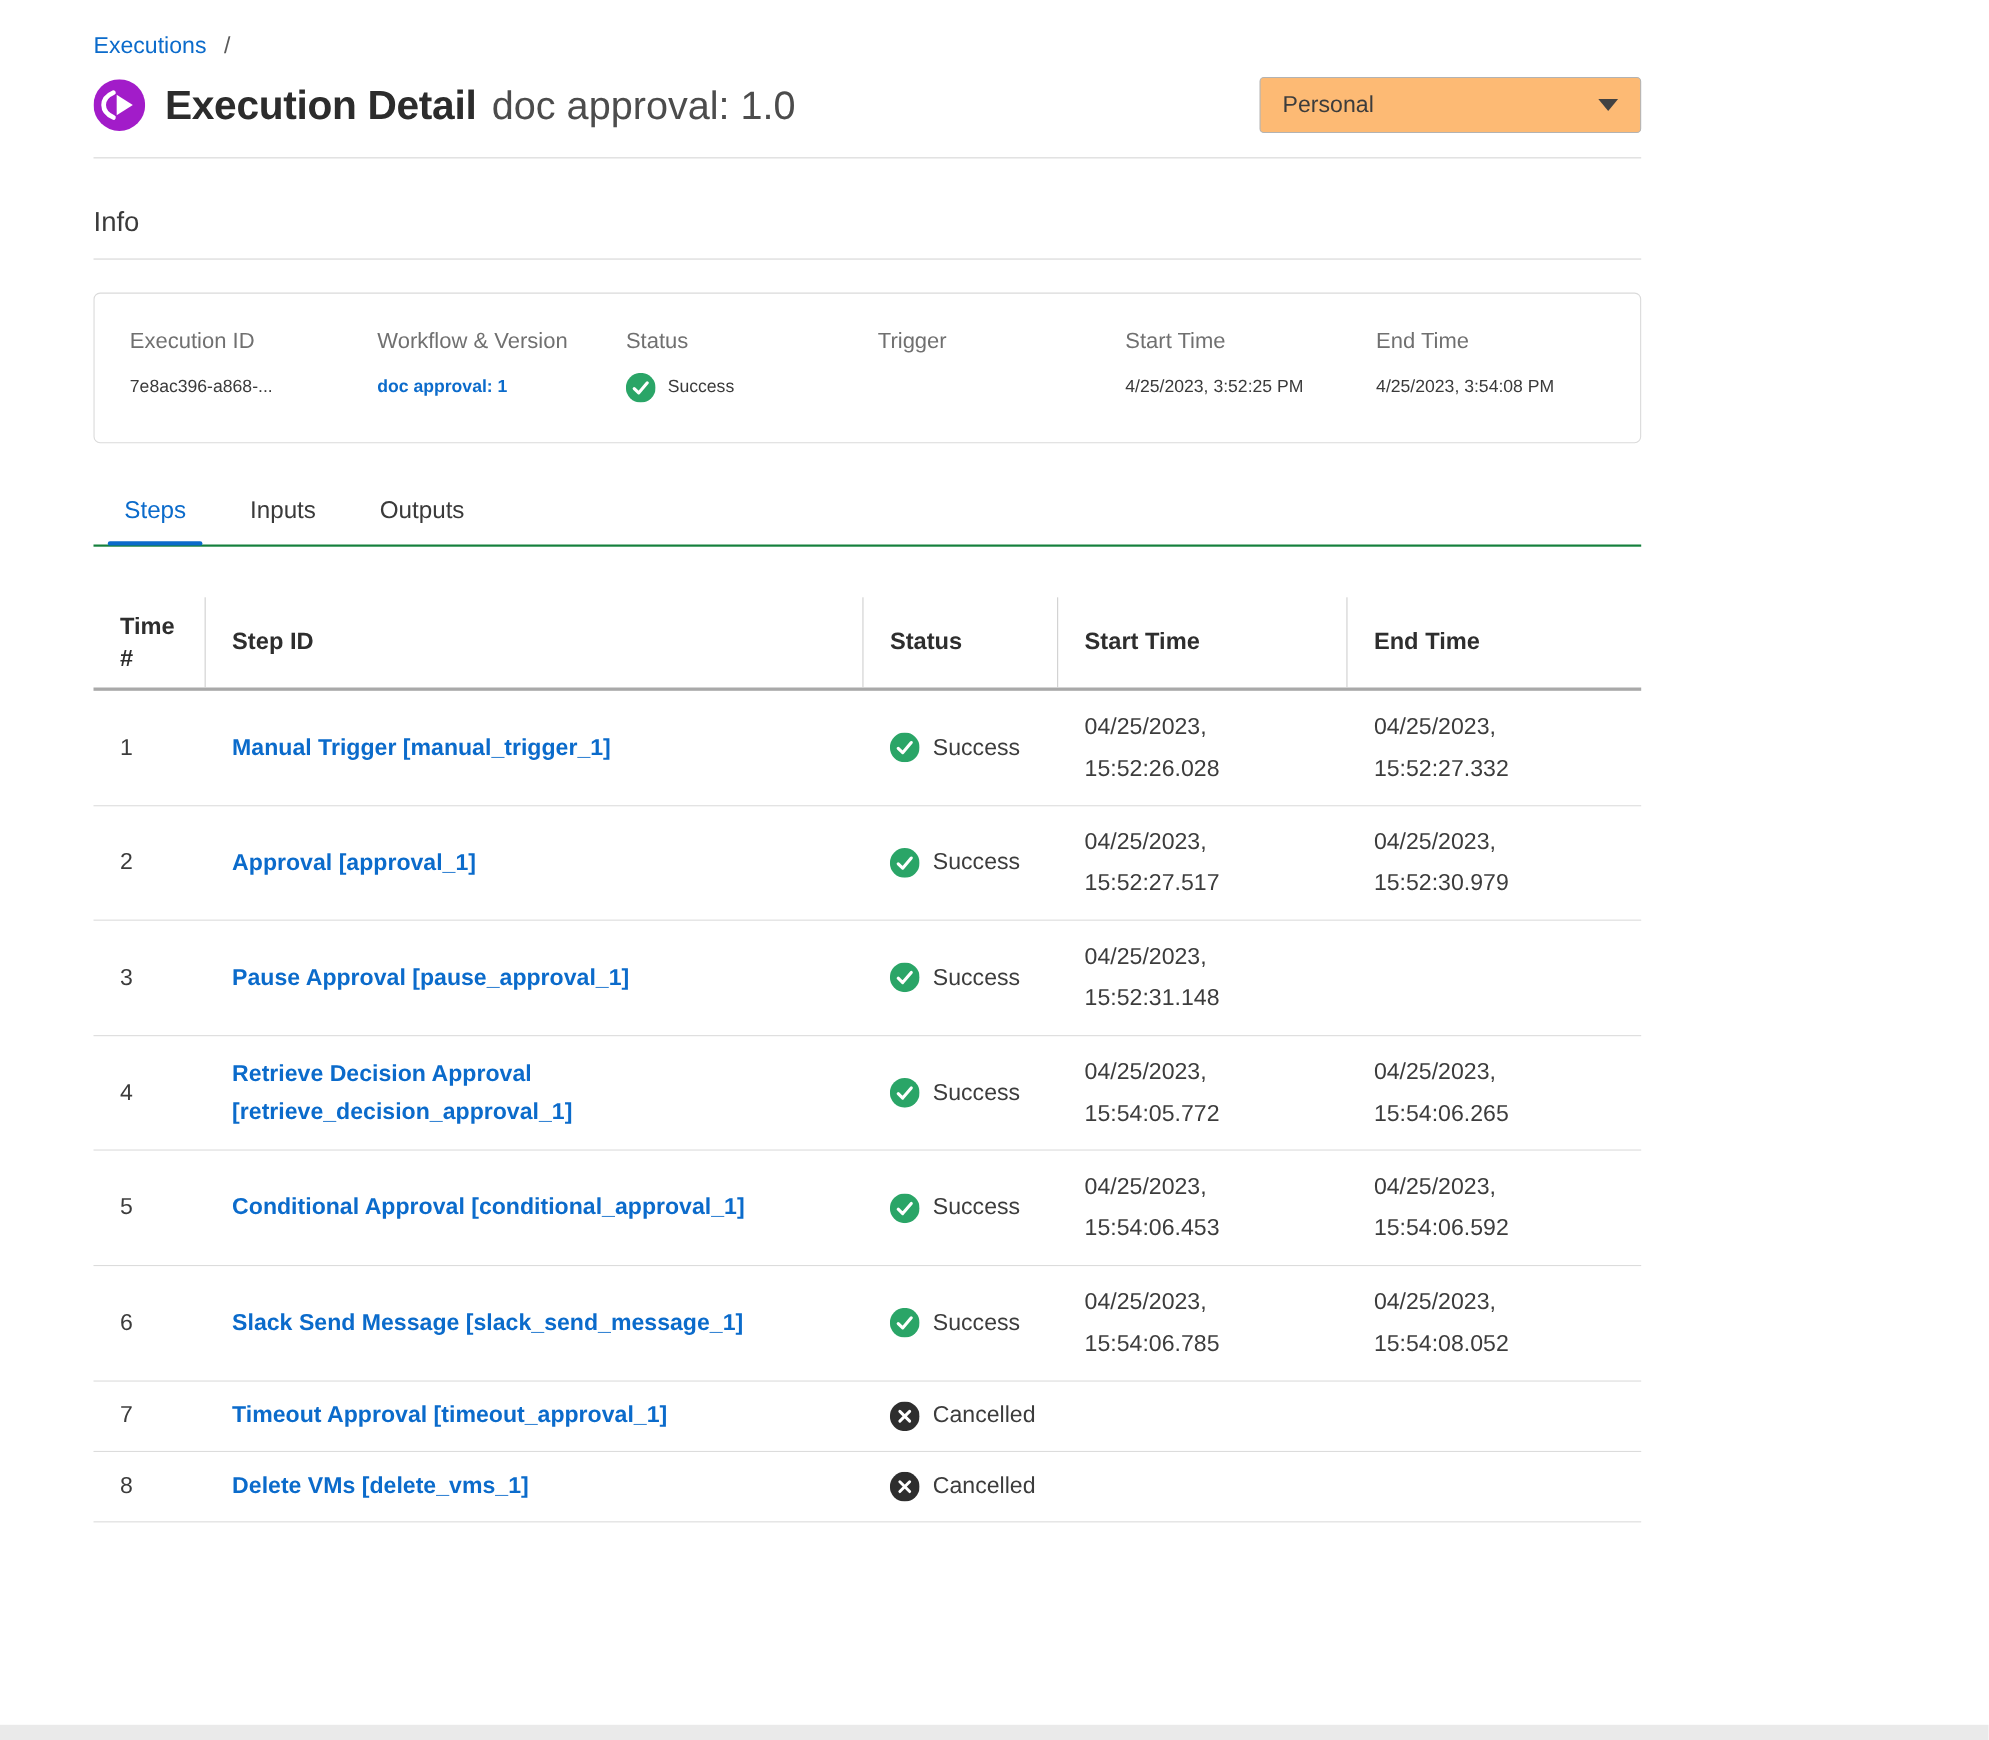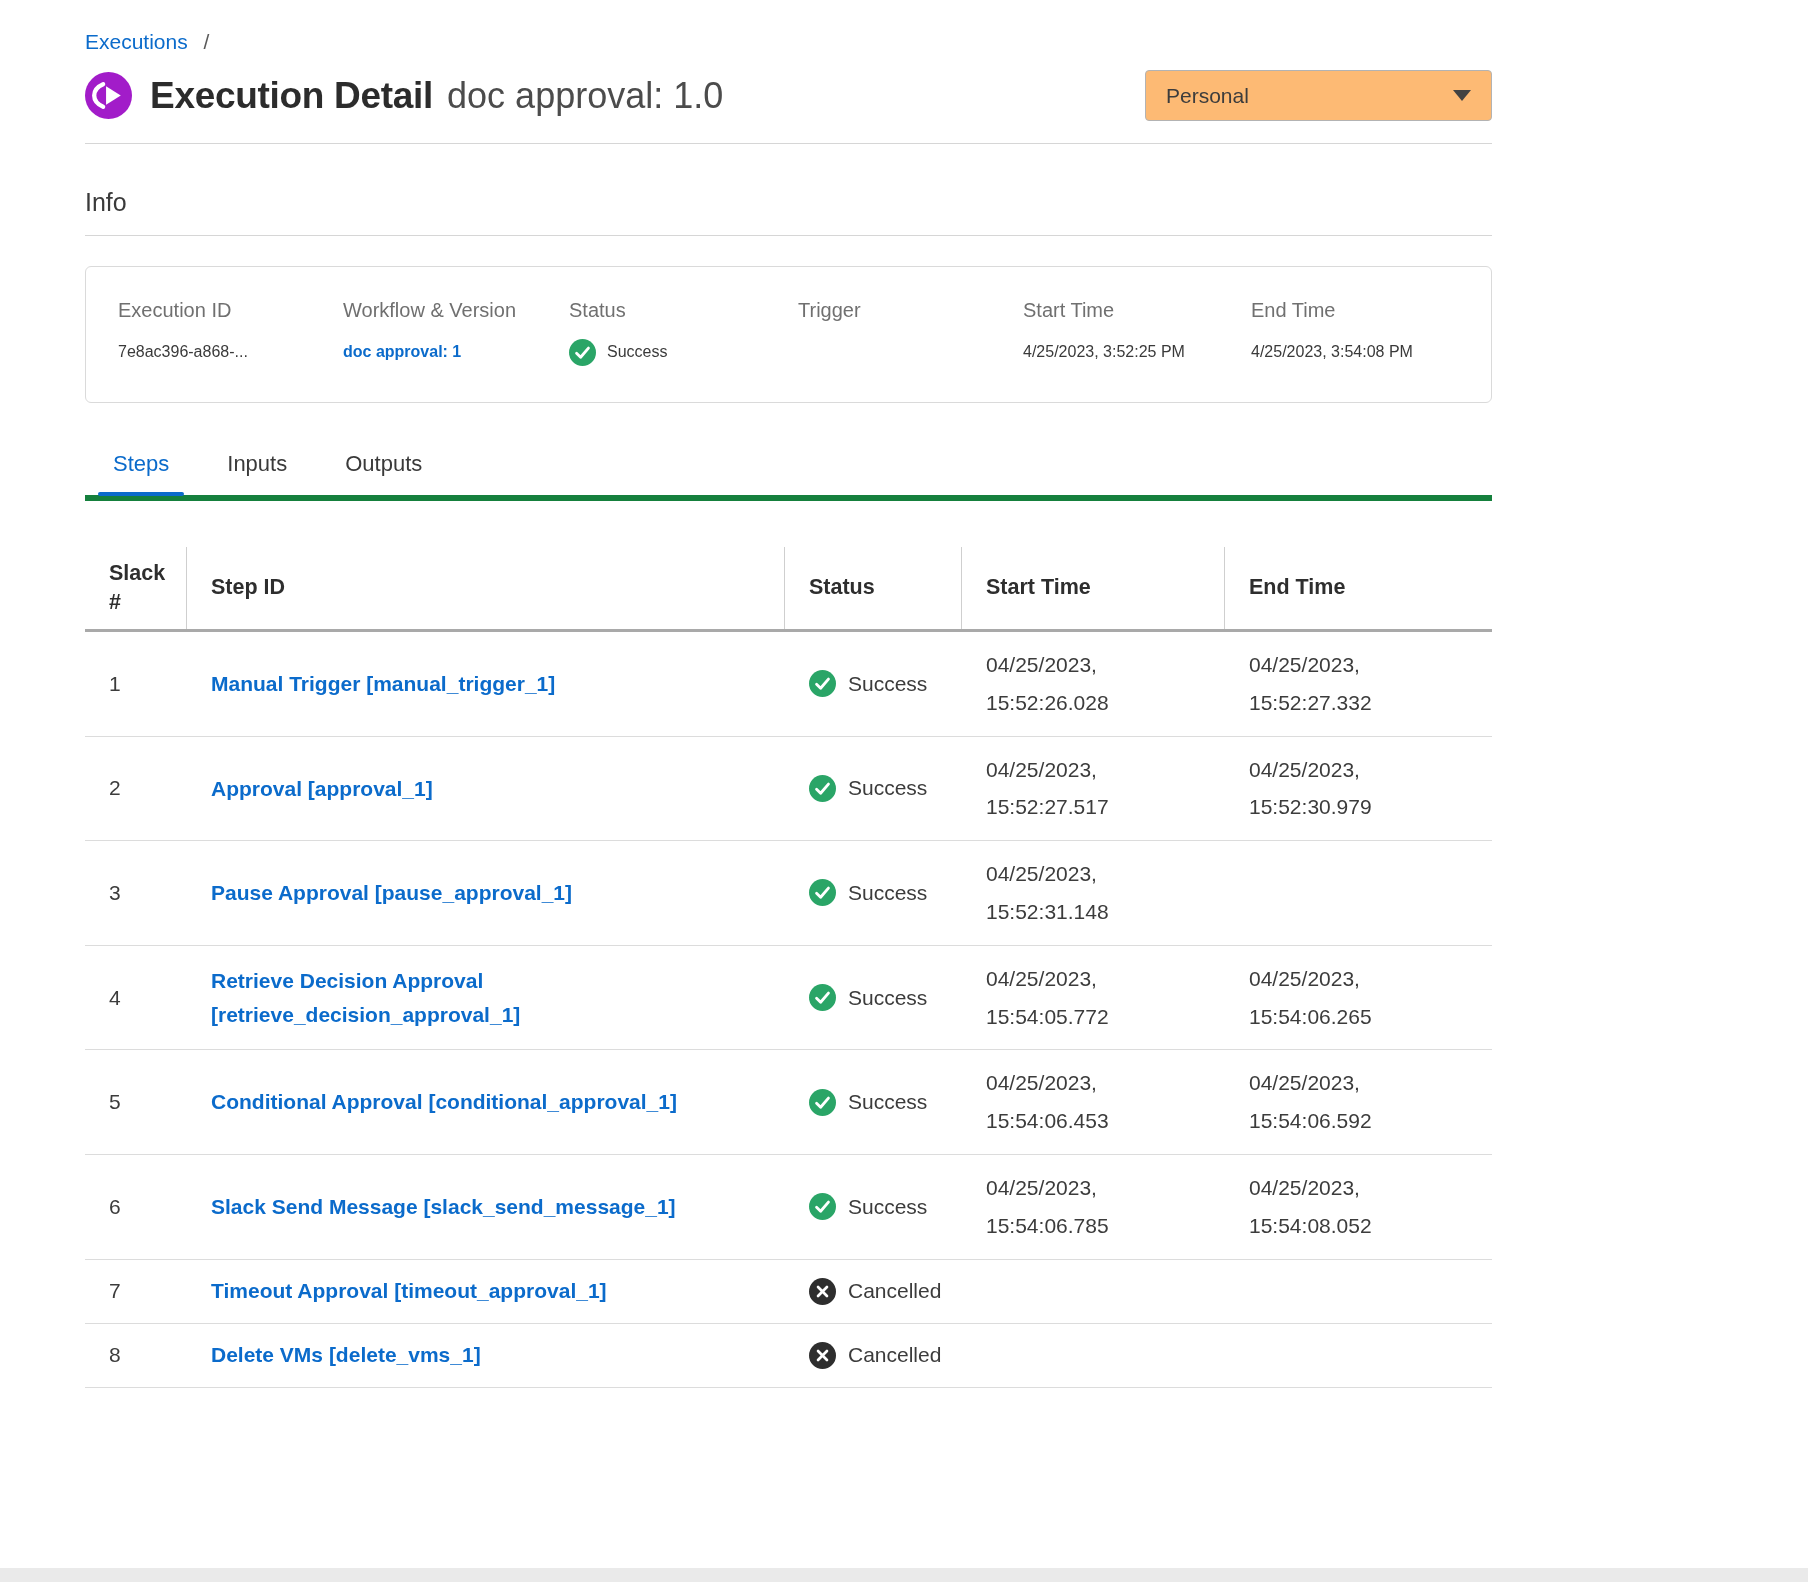--- a/index.html
+++ b/index.html
@@ -43,21 +43,21 @@
   .info-value.status{display:flex;align-items:center;gap:11px;max-width:none;}
 
   .status-icon{width:27px;height:27px;flex:none;display:inline-block;}
   .status-icon svg{width:100%;height:100%;display:block;}
   .ok-c{fill:var(--success-green);}
   .ok-p{fill:none;stroke:#fff;stroke-width:2.1;stroke-linecap:round;stroke-linejoin:round;}
   .x-c{fill:var(--cancelled-dark);}
   .x-p{stroke:#fff;stroke-width:2;stroke-linecap:round;}
 
   
-  .tabs{margin-top:48px;display:flex;gap:28px;border-bottom:6px solid #15803d;padding-left:13px;}
+  .tabs{margin-top:48px;display:flex;gap:28px;border-bottom:2px solid #15803d;padding-left:13px;}
   .tab{font-size:22px;color:#3a3a3a;padding:0 15px 18px;cursor:pointer;position:relative;white-space:nowrap;}
   .tab.active{color:var(--accent-blue);}
   .tab.active::after{content:"";position:absolute;left:0;right:0;bottom:-1px;height:4px;background:var(--accent-blue);border-radius:2px;}
 
   
   .steps-table{margin-top:46px;}
   .thead{display:grid;grid-template-columns:102px 598px 177px 263px auto;border-bottom:3px solid #a9a9a9;}
   .th{display:flex;align-items:center;min-height:82px;padding:10px 10px 10px 24px;font-size:21.5px;font-weight:700;color:#2e2e2e;border-right:1px solid #cfcfcf;line-height:1.35;}
   .th:last-child{border-right:none;}
   .trow{display:grid;grid-template-columns:102px 598px 177px 263px auto;align-items:center;min-height:99px;border-bottom:1px solid #dcdcdc;padding:14px 0;}
@@ -135,21 +135,21 @@
     </div>
 
     <div class="tabs">
       <div class="tab active">Steps</div>
       <div class="tab">Inputs</div>
       <div class="tab">Outputs</div>
     </div>
 
     <div class="steps-table">
       <div class="thead">
-        <div class="th">Slack #</div>
+        <div class="th">Time #</div>
         <div class="th">Step ID</div>
         <div class="th">Status</div>
         <div class="th">Start Time</div>
         <div class="th">End Time</div>
       </div>
 
       <div class="trow">
         <div class="td td-num">1</div>
         <div class="td td-id">
           <a class="step-link">Manual Trigger [manual_trigger_1]</a>

